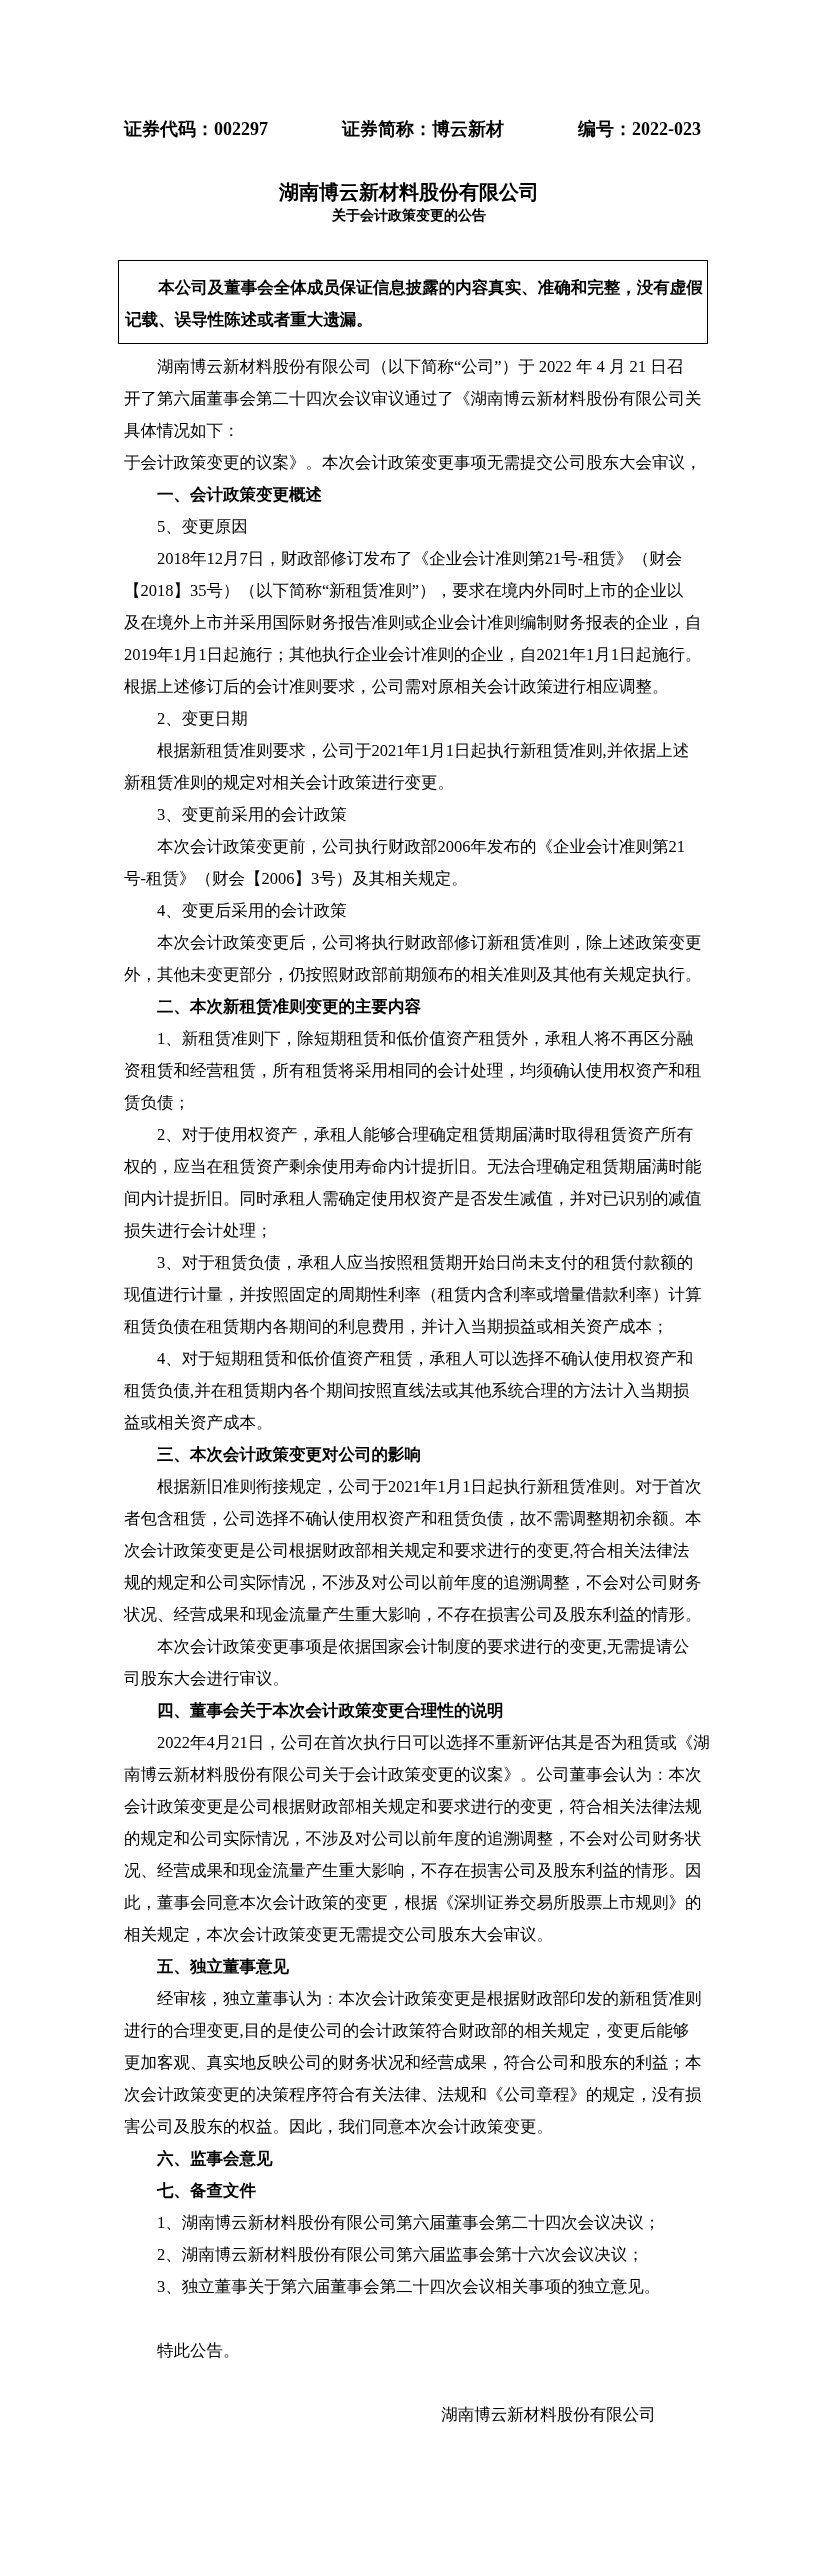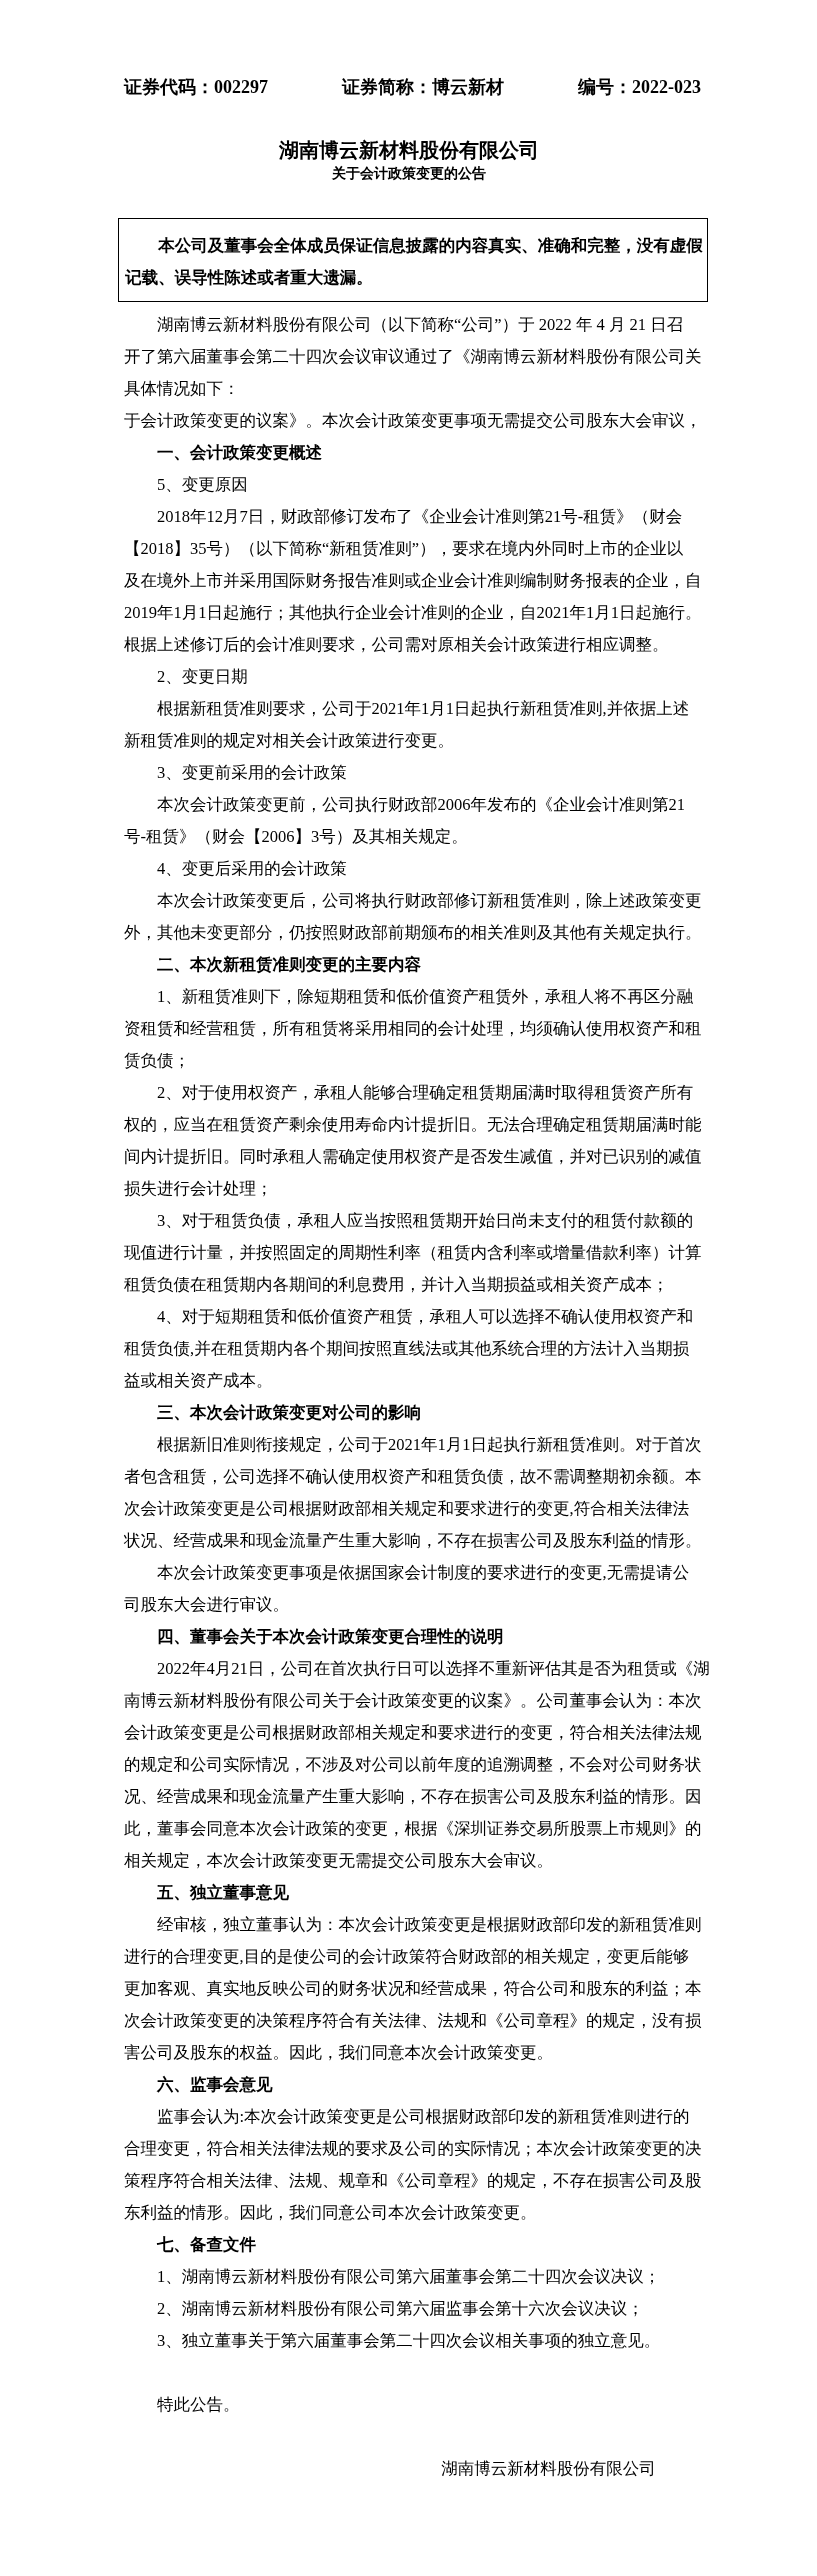--- a/index.html
+++ b/index.html
@@ -5,21 +5,21 @@
   html,body { margin:0; padding:0; background:#ffffff; }
   .page {
     position:relative;
     width:818px; height:2726px;
     background:#ffffff; color:#000000;
     font-family:"Liberation Serif","DejaVu Serif",serif;
     overflow:hidden;
   }
   .header-row {
     display:flex; justify-content:space-between;
-    margin:0 117px 0 124px; padding-top:76px;
+    margin:0 117px 0 124px; padding-top:118px;
     font-size:18px; font-weight:bold; line-height:23px;
     white-space:nowrap;
   }
   .title { text-align:center; font-weight:bold; margin:0; white-space:nowrap; }
   .title-company { font-size:20px; line-height:24px; margin-top:39px; }
   .title-subject { font-size:14px; line-height:24px; margin-top:0; }
   .disclaimer {
     margin:32px 110px 0 118px;
     border:1.5px solid #000;
     padding:11.3px 6.2px 7.2px 6.2px;
@@ -111,20 +111,21 @@
       <div class="paragraph">
         <div class="line ind">4、对于短期租赁和低价值资产租赁，承租人可以选择不确认使用权资产和</div>
         <div class="line">租赁负债,并在租赁期内各个期间按照直线法或其他系统合理的方法计入当期损</div>
         <div class="line">益或相关资产成本。</div>
       </div>
       <div class="line ind bold">三、本次会计政策变更对公司的影响</div>
       <div class="paragraph">
         <div class="line ind">根据新旧准则衔接规定，公司于2021年1月1日起执行新租赁准则。对于首次</div>
         <div class="line">者包含租赁，公司选择不确认使用权资产和租赁负债，故不需调整期初余额。本</div>
         <div class="line">次会计政策变更是公司根据财政部相关规定和要求进行的变更,符合相关法律法</div>
+        <div class="line">规的规定和公司实际情况，不涉及对公司以前年度的追溯调整，不会对公司财务</div>
         <div class="line">状况、经营成果和现金流量产生重大影响，不存在损害公司及股东利益的情形。</div>
       </div>
       <div class="paragraph">
         <div class="line ind">本次会计政策变更事项是依据国家会计制度的要求进行的变更,无需提请公</div>
         <div class="line">司股东大会进行审议。</div>
       </div>
       <div class="line ind bold">四、董事会关于本次会计政策变更合理性的说明</div>
       <div class="paragraph">
         <div class="line ind">2022年4月21日，公司在首次执行日可以选择不重新评估其是否为租赁或《湖</div>
         <div class="line">南博云新材料股份有限公司关于会计政策变更的议案》。公司董事会认为：本次</div>
@@ -136,26 +137,20 @@
       </div>
       <div class="line ind bold">五、独立董事意见</div>
       <div class="paragraph">
         <div class="line ind">经审核，独立董事认为：本次会计政策变更是根据财政部印发的新租赁准则</div>
         <div class="line">进行的合理变更,目的是使公司的会计政策符合财政部的相关规定，变更后能够</div>
         <div class="line">更加客观、真实地反映公司的财务状况和经营成果，符合公司和股东的利益；本</div>
         <div class="line">次会计政策变更的决策程序符合有关法律、法规和《公司章程》的规定，没有损</div>
         <div class="line">害公司及股东的权益。因此，我们同意本次会计政策变更。</div>
       </div>
       <div class="line ind bold">六、监事会意见</div>
-      <div class="paragraph">
-        <div class="line ind">监事会认为:本次会计政策变更是公司根据财政部印发的新租赁准则进行的</div>
-        <div class="line">合理变更，符合相关法律法规的要求及公司的实际情况；本次会计政策变更的决</div>
-        <div class="line">策程序符合相关法律、法规、规章和《公司章程》的规定，不存在损害公司及股</div>
-        <div class="line">东利益的情形。因此，我们同意公司本次会计政策变更。</div>
-      </div>
       <div class="line ind bold">七、备查文件</div>
       <div class="paragraph">
         <div class="line ind">1、湖南博云新材料股份有限公司第六届董事会第二十四次会议决议；</div>
       </div>
       <div class="paragraph">
         <div class="line ind">2、湖南博云新材料股份有限公司第六届监事会第十六次会议决议；</div>
       </div>
       <div class="paragraph">
         <div class="line ind">3、独立董事关于第六届董事会第二十四次会议相关事项的独立意见。</div>
       </div>

